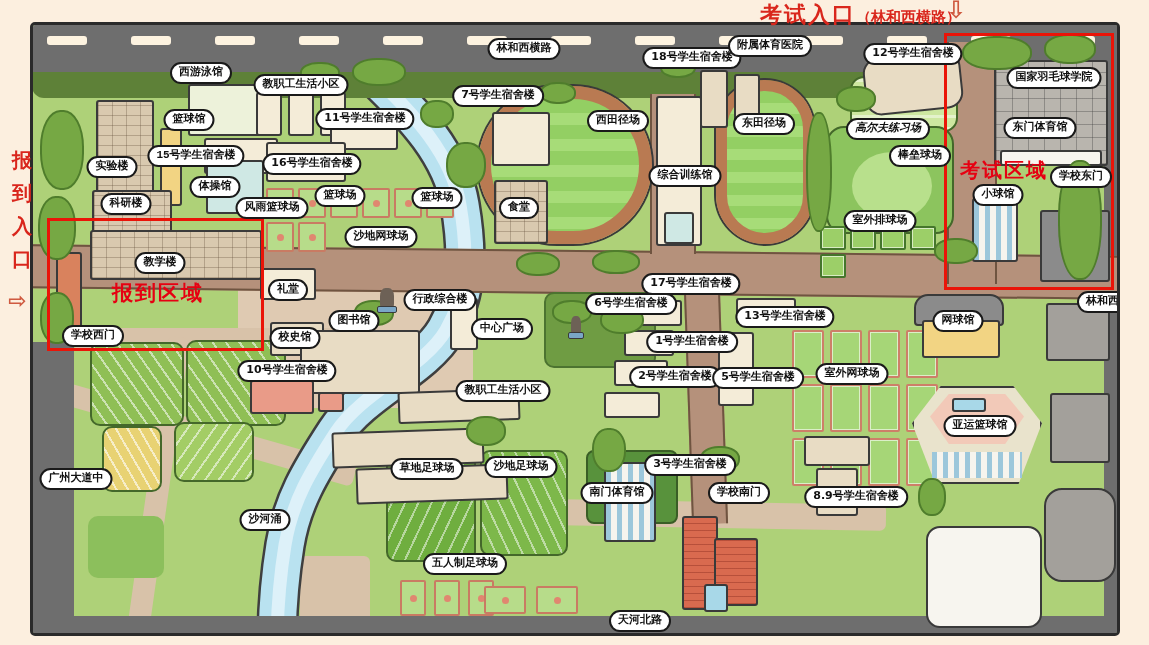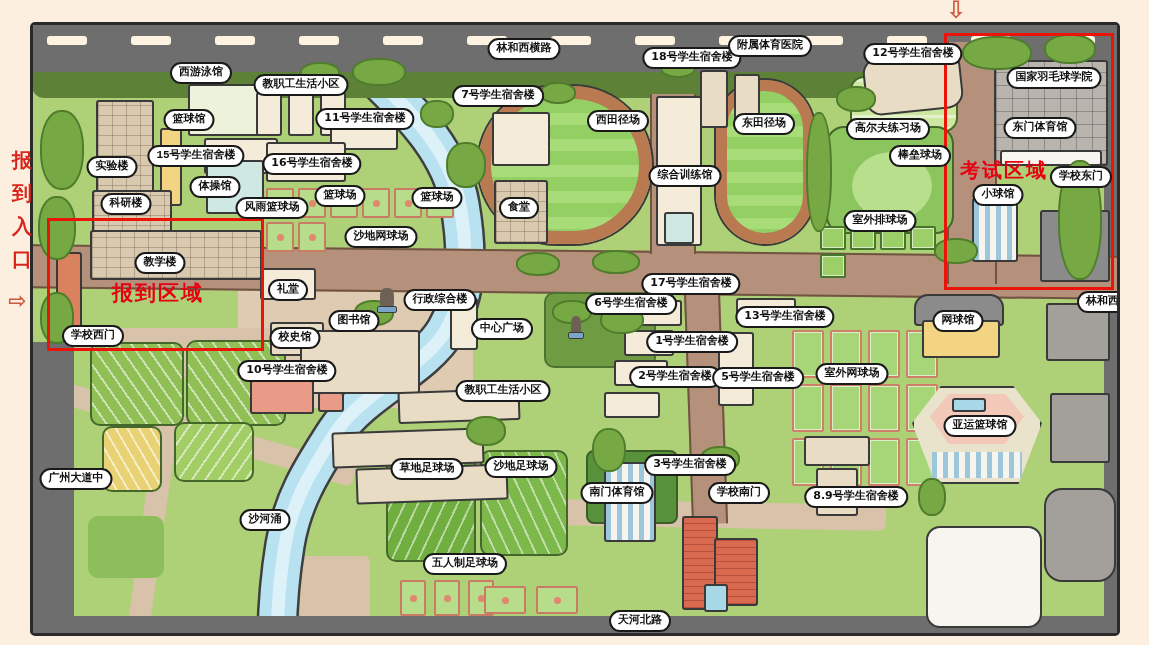--- a/index.html
+++ b/index.html
@@ -284,21 +284,21 @@
           <div class="bubble" style="left: 502px; top: 329px;">中心广场</div>
           <div class="bubble" style="left: 503px; top: 391px;">教职工生活小区</div>
           <div class="bubble" style="left: 498px; top: 96px; text-align: center;">7号学生宿舍楼</div>
           <div class="bubble" style="left: 519px; top: 208px;">食堂</div>
           <div class="bubble" style="left: 618px; top: 121px;">西田径场</div>
           <div class="bubble" style="left: 685px; top: 176px;">综合训练馆</div>
           <div class="bubble" style="left: 692px; top: 58px;">18号学生宿舍楼</div>
           <div class="bubble" style="left: 770px; top: 46px;">附属体育医院</div>
           <div class="bubble" style="left: 764px; top: 124px;">东田径场</div>
           <div class="bubble" style="left: 913px; top: 54px;">12号学生宿舍楼</div>
-          <div class="bubble" style="left: 888px; top: 129px;">高尔夫练习场</div>
+          <div class="bubble" style="left: 888px; top: 129px; font-style: italic;">高尔夫练习场</div>
           <div class="bubble" style="left: 920px; top: 156px;">棒垒球场</div>
           <div class="bubble" style="left: 852px; top: 221px; margin-left: 28px;">室外排球场</div>
           <div class="bubble" style="left: 1054px; top: 78px;">国家羽毛球学院</div>
           <div class="bubble" style="left: 1040px; top: 128px;">东门体育馆</div>
           <div class="bubble" style="left: 1081px; top: 177px;">学校东门</div>
           <div class="bubble" style="left: 998px; top: 195px;">小球馆</div>
           <div class="bubble" style="left: 1108px; top: 302px;">林和西路</div>
           <div class="bubble" style="left: 691px; top: 284px;">17号学生宿舍楼</div>
           <div class="bubble" style="left: 631px; top: 304px;">6号学生宿舍楼</div>
           <div class="bubble" style="left: 785px; top: 317px;">13号学生宿舍楼</div>
@@ -319,20 +319,24 @@
           <div class="bubble" style="left: 265px; top: 520px;">沙河涌</div>
           <div class="bubble" style="left: 76px; top: 479px;">广州大道中</div>
         </div>
       <div class="red-rect" style="left:47px;top:218px;width:211px;height:127px;"></div>
       <div class="red-rect" style="left:944px;top:33px;width:164px;height:251px;"></div>
       <div class="red-label" style="left:158px;top:293px;">报到区域</div>
       <div class="red-label" style="left:1004px;top:170px;font-size:20px;">考试区域</div>
     </div>
   </div>
 
+  <div class="entr-top" style="left:760px;top:0px;">
+    <span class="t1">考试入口</span>
+    <span class="t2">（林和西横路）</span>
+  </div>
   <div class="arrow" style="left:946px;top:-4px;font-size:24px;">⇩</div>
 
   <div class="entr-left" style="left:12px;top:150px;">
       <span>报</span>
       <span>到</span>
       <span>入</span>
       <span>口</span>
     </div>
   <div class="arrow" style="left:8px;top:288px;font-size:22px;">⇨</div>
 </div>

